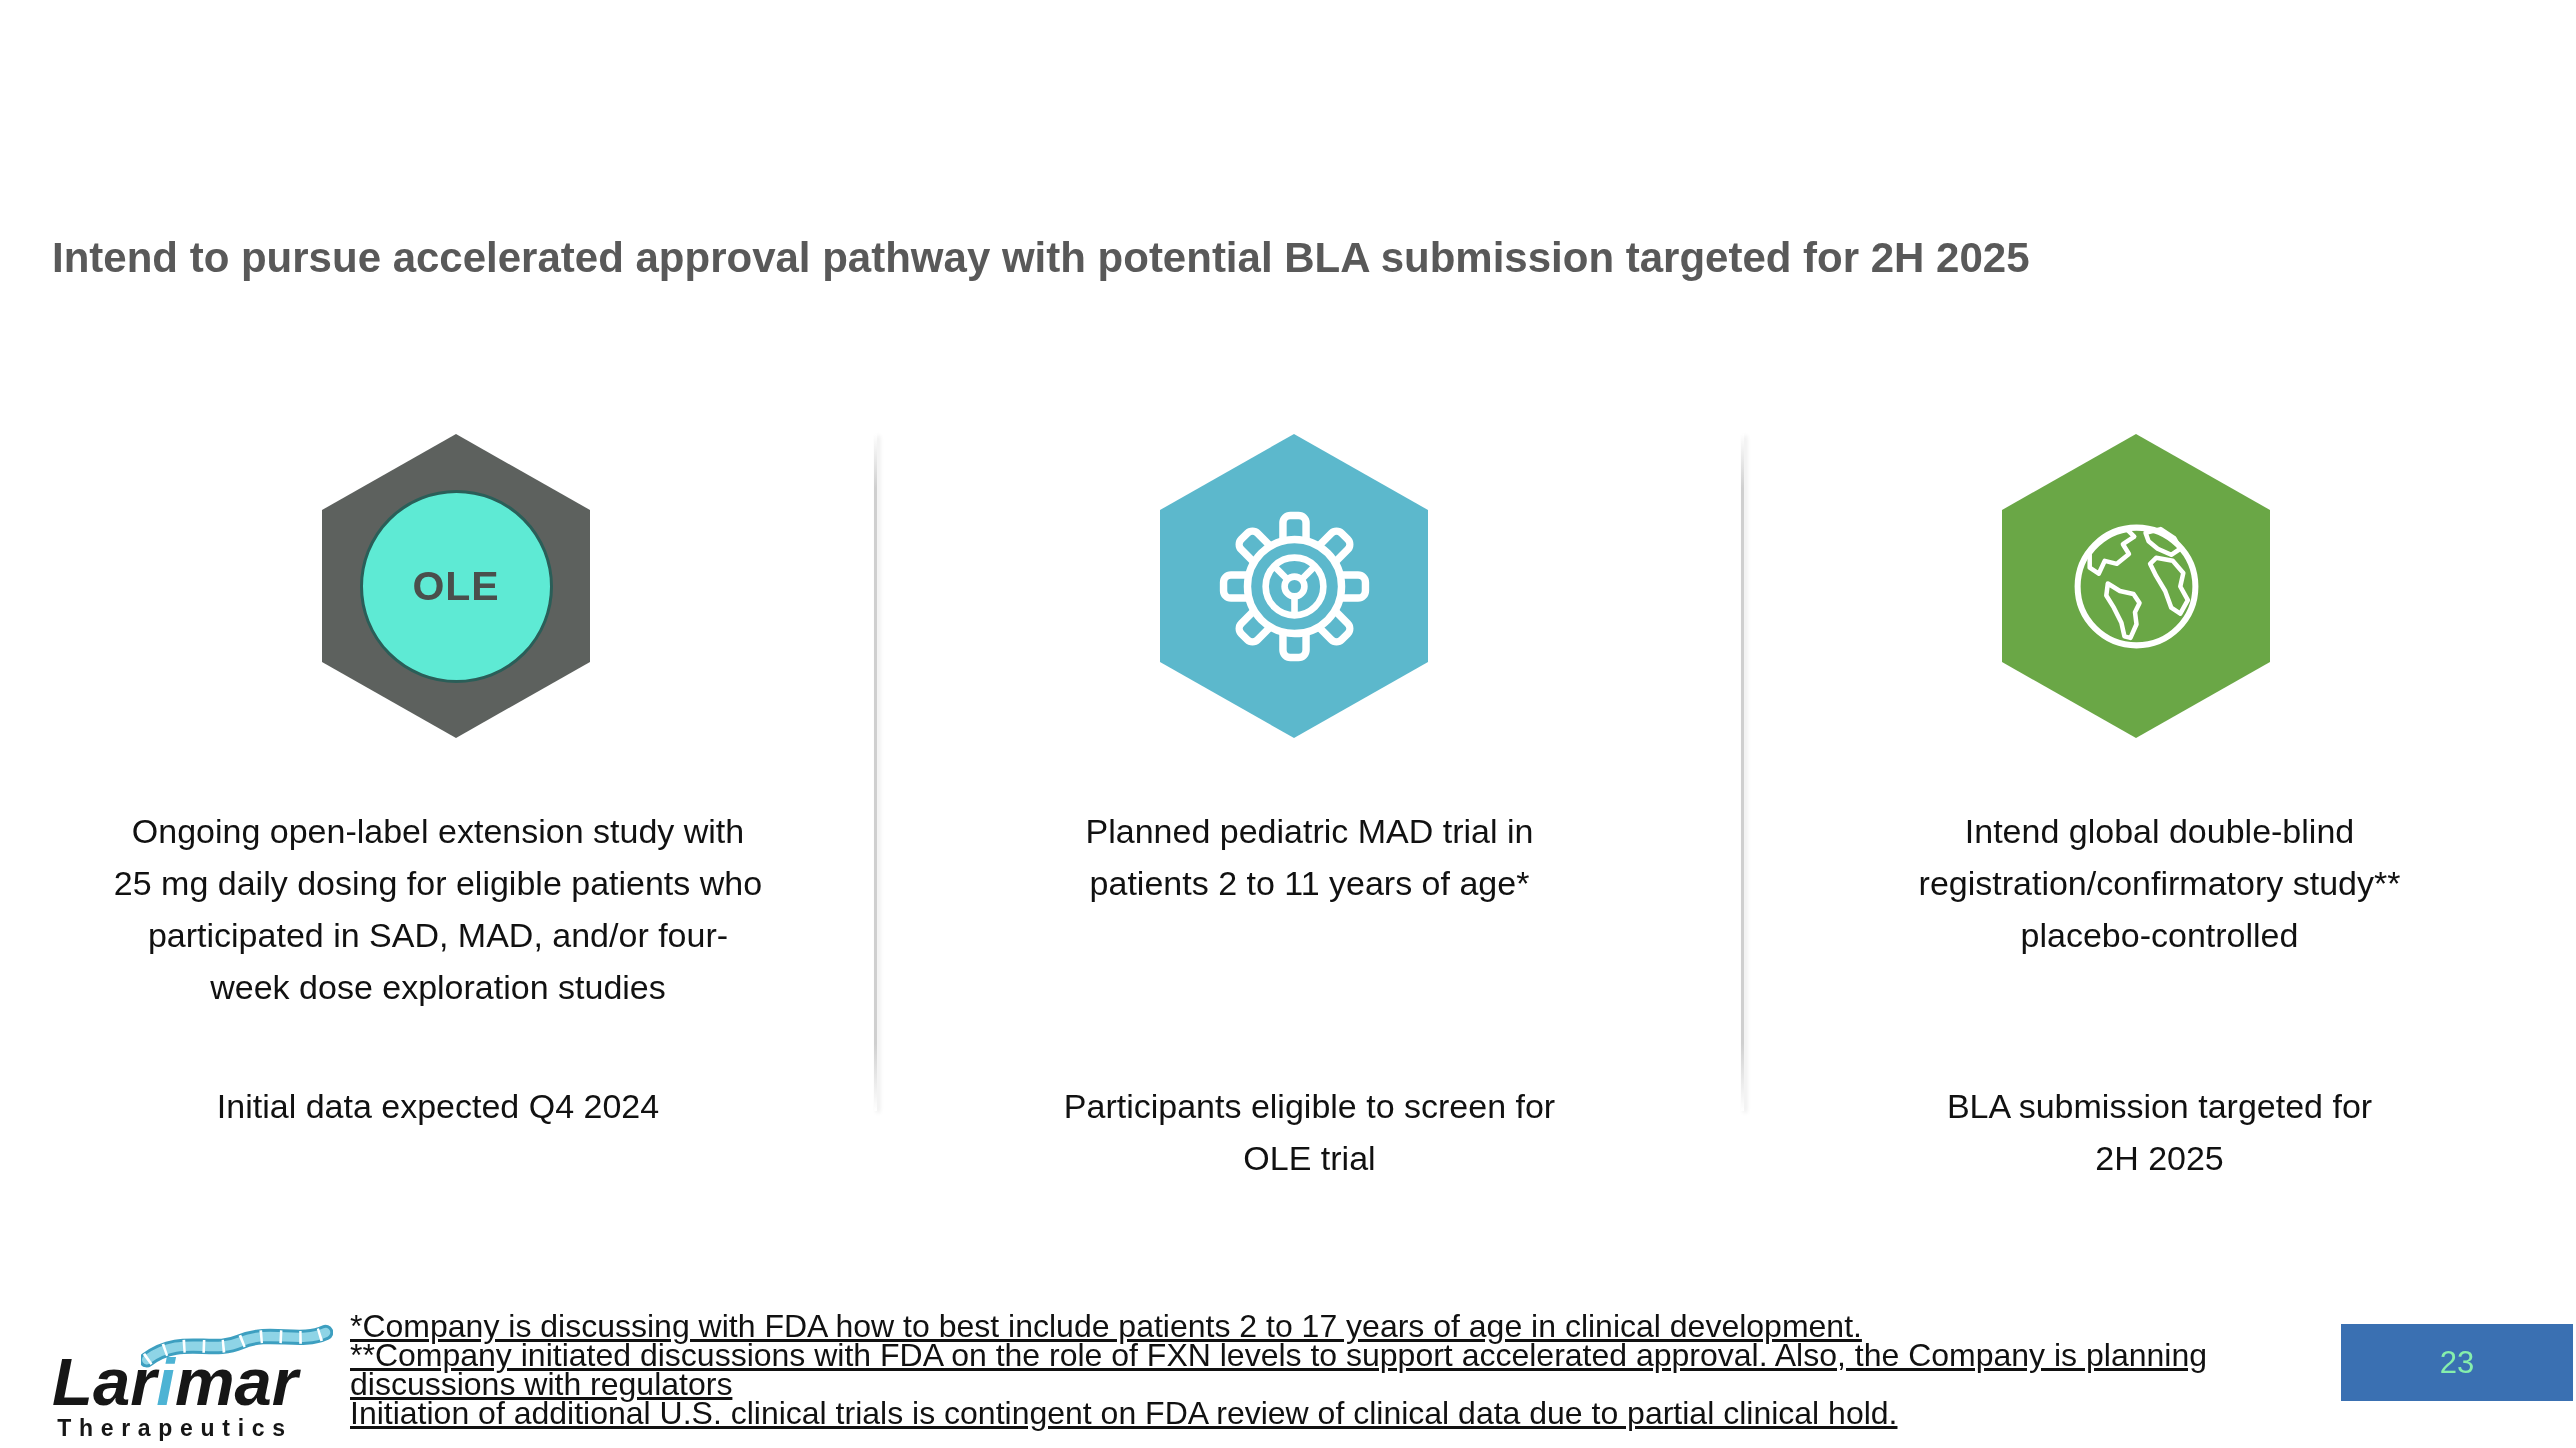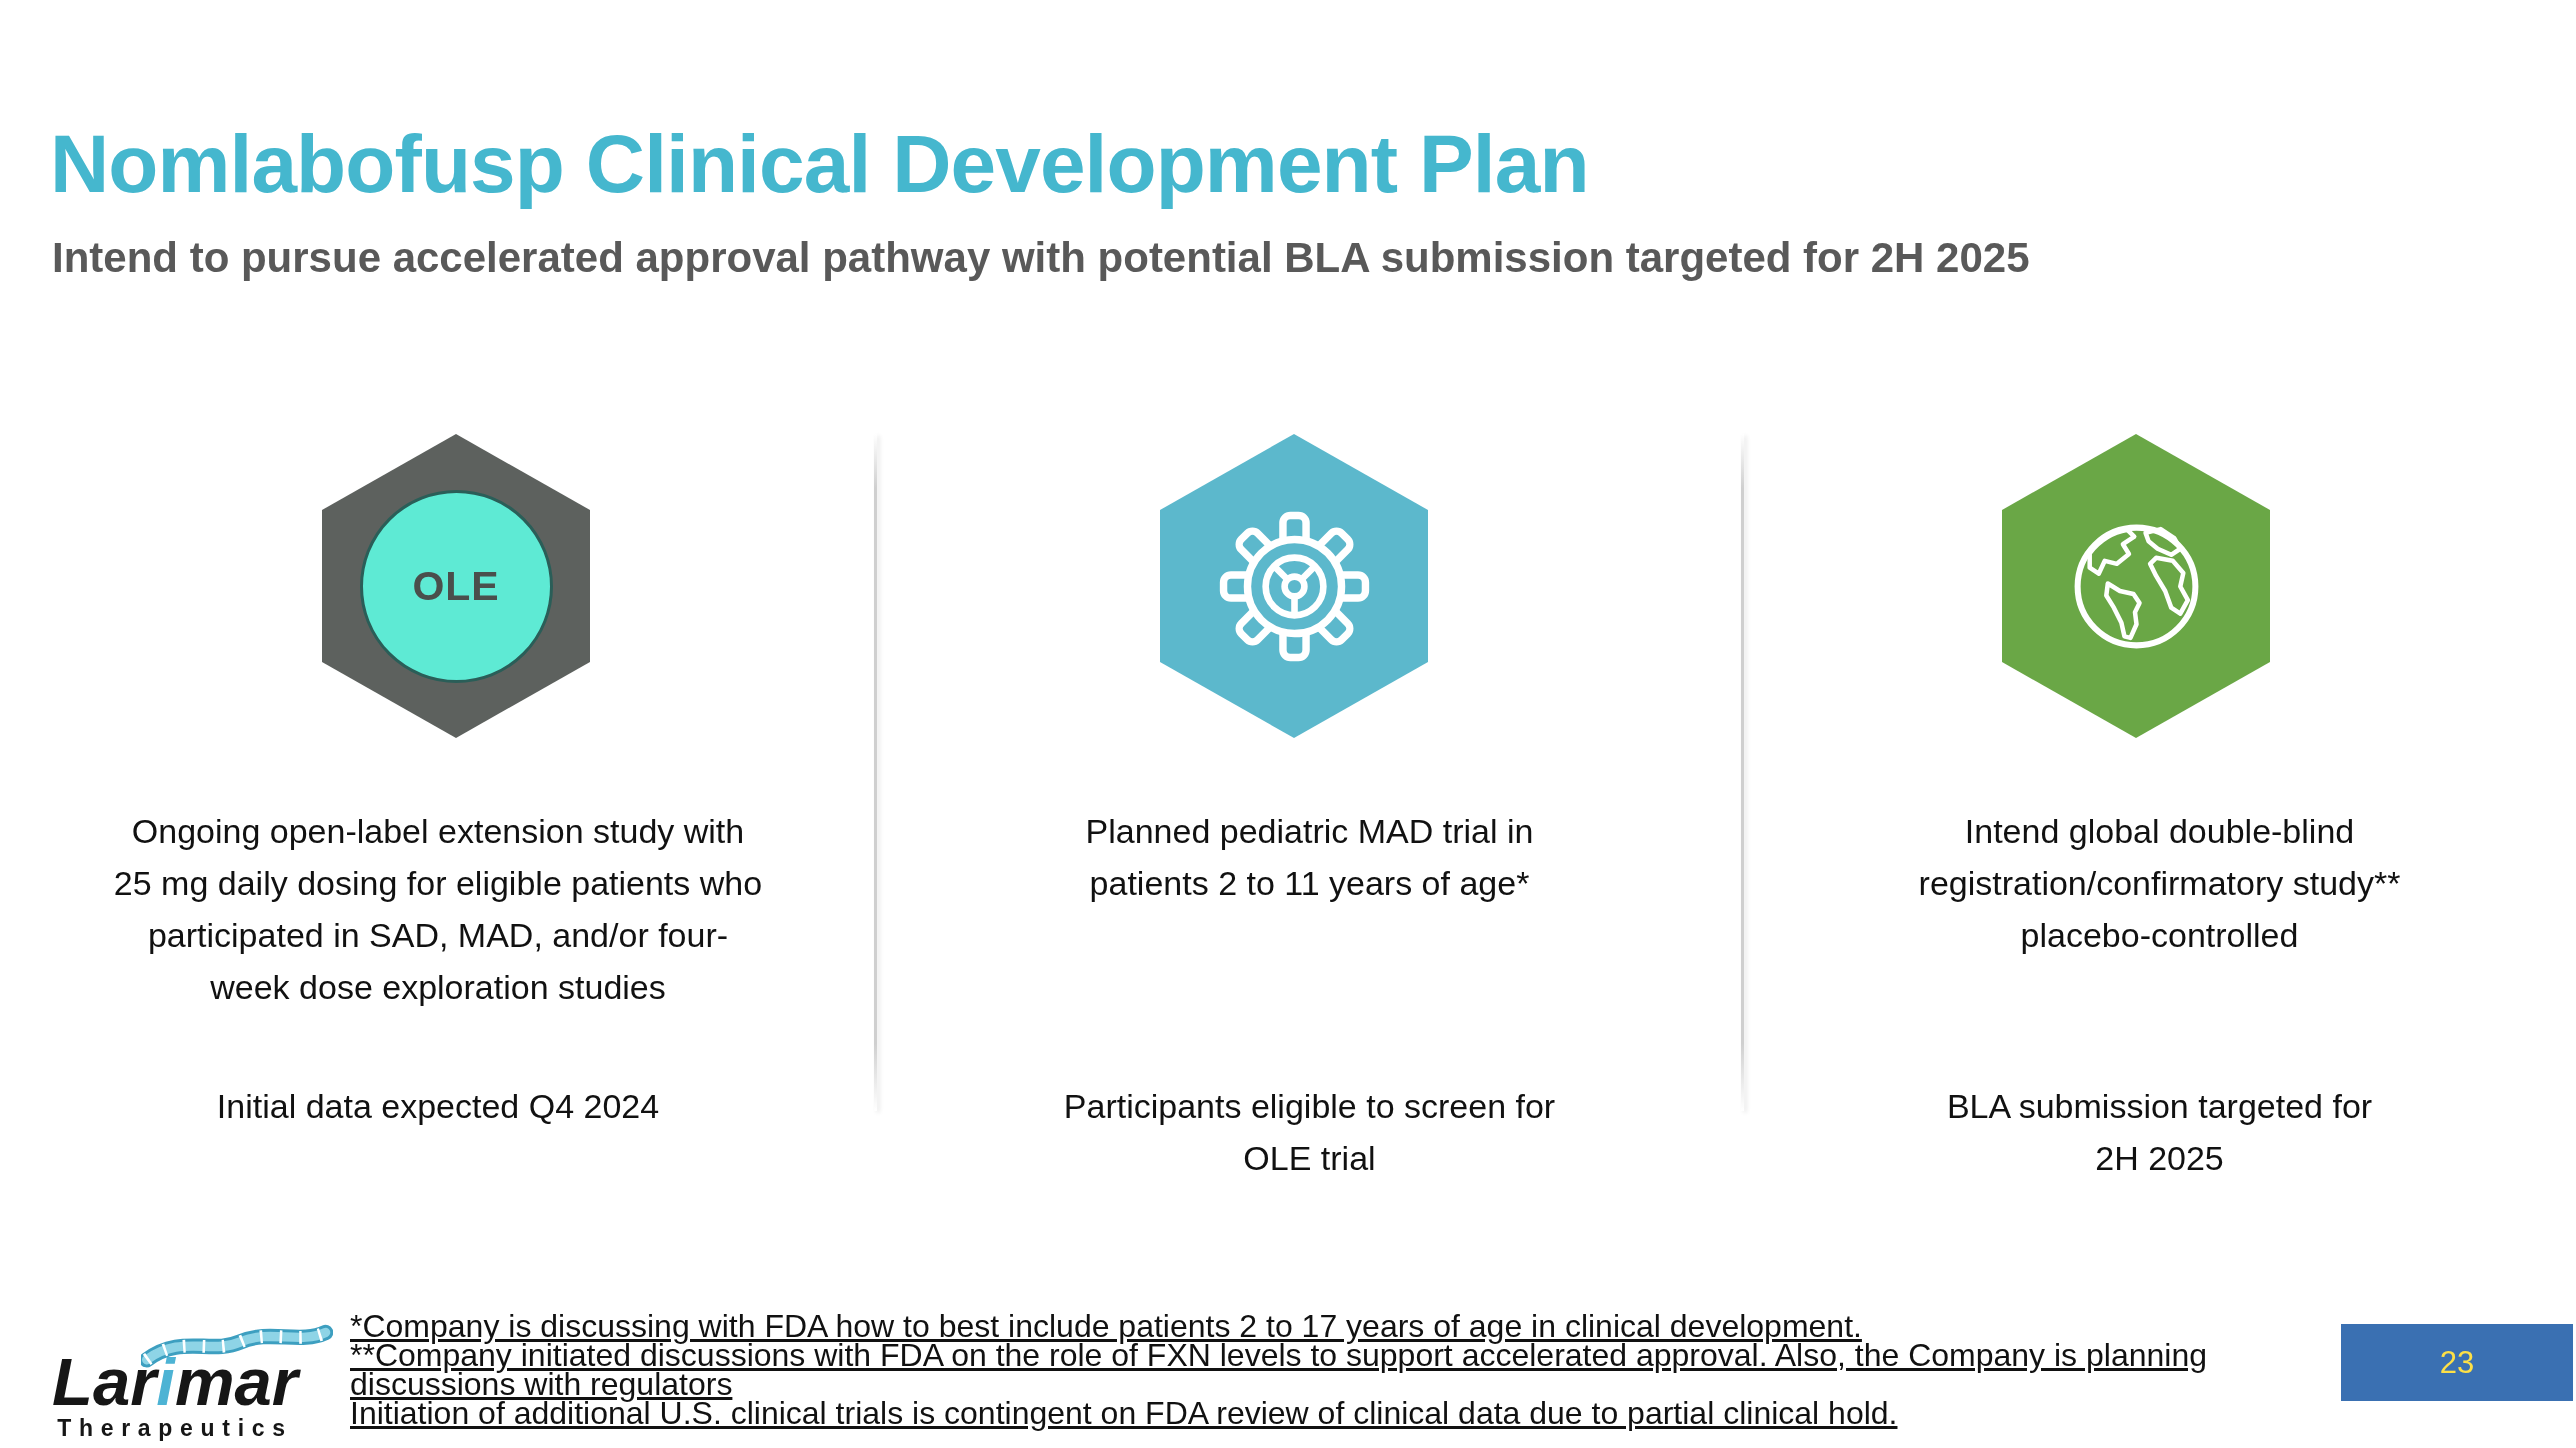--- a/index.html
+++ b/index.html
@@ -129,33 +129,32 @@
     letter-spacing: 7.7px;
     color: #161616;
     white-space: nowrap;
   }
 
   .page-badge {
     position: absolute;
     left: 2341px; top: 1324px;
     width: 232px; height: 77px;
     background: #3a70b2;
-    color: #fde047;
+    color: #86efac;
     font-size: 31px;
     display: flex;
     align-items: center;
     justify-content: center;
   }
 </style>
 </head>
 <body>
 
 <div class="slide">
 
-  <div class="title">Nomlabofusp Clinical Development Plan</div>
   <div class="subtitle">Intend to pursue accelerated approval pathway with potential BLA submission targeted for 2H 2025</div>
 
   <div class="hex hex-gray">
     <div class="ole-circle">
       <span class="ole-text">OLE</span>
     </div>
   </div>
 
   <div class="hex hex-teal">
     <svg viewBox="0 0 200 200" width="165" height="165">

